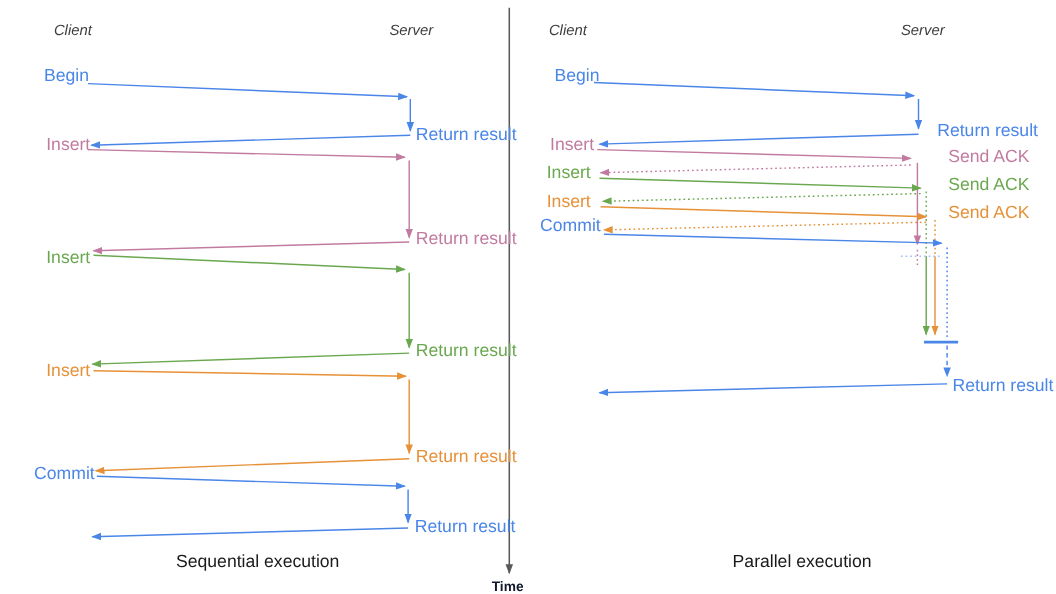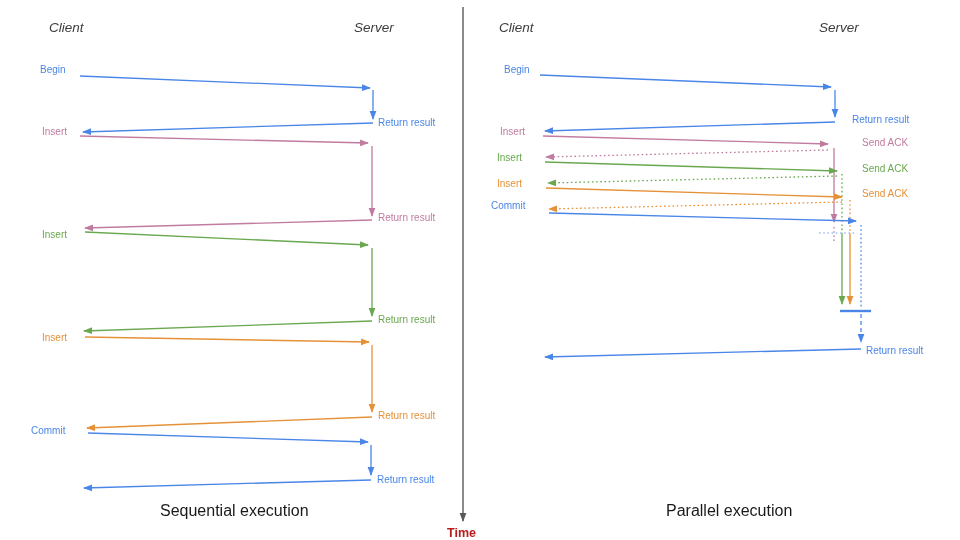--- a/index.html
+++ b/index.html
@@ -2,21 +2,21 @@
 <html><head>
 <meta charset="utf-8">
 <style>
   html,body{margin:0;padding:0;background:#ffffff;}
   #stage{
     position:relative;width:960px;height:540px;overflow:hidden;background:#ffffff;
     font-family:"Liberation Sans", sans-serif;
   }
   #wires{position:absolute;left:0;top:0;width:960px;height:540px;}
   #labels{position:absolute;left:0;top:0;width:960px;height:432px;pointer-events:none;}
-  .lbl{position:absolute;font-size:10px;line-height:14px;white-space:nowrap;}
+  .lbl{position:absolute;font-size:16px;line-height:14px;white-space:nowrap;}
   .lbl.it{font-style:italic;}
   .lbl.bd{font-weight:bold;}
   .caption{position:absolute;font-size:16px;color:#1a1a1a;white-space:nowrap;}
   .cap-left{left:160px;top:502px;}
   .cap-right{left:666px;top:502px;}
 </style>
 </head>
 <body>
 
 <div id="stage">
@@ -82,21 +82,21 @@
       <div class="lbl" style="left: 40px; top: 63px; color: rgb(74, 134, 232);">Begin</div>
       <div class="lbl" style="left: 378px; top: 116px; color: rgb(74, 134, 232);">Return result</div>
       <div class="lbl" style="left: 42px; top: 125px; color: rgb(194, 123, 160);">Insert</div>
       <div class="lbl" style="left: 378px; top: 211px; color: rgb(194, 123, 160);">Return result</div>
       <div class="lbl" style="left: 42px; top: 228px; color: rgb(106, 168, 79);">Insert</div>
       <div class="lbl" style="left: 378px; top: 313px; color: rgb(106, 168, 79);">Return result</div>
       <div class="lbl" style="left: 42px; top: 331px; color: rgb(230, 145, 56);">Insert</div>
       <div class="lbl" style="left: 378px; top: 409px; color: rgb(230, 145, 56);">Return result</div>
       <div class="lbl" style="left: 31px; top: 424px; color: rgb(74, 134, 232);">Commit</div>
       <div class="lbl" style="left: 377px; top: 473px; color: rgb(74, 134, 232);">Return result</div>
-      <div class="lbl bd" style="left: 447px; top: 526px; color: #b91c1c; font-size: 12.5px;">Time</div>
+      <div class="lbl bd" style="left: 447px; top: 526px; color: #0f172a; font-size: 12.5px;">Time</div>
       <div class="lbl it" style="left: 499px; top: 21px; color: rgb(61, 61, 61); font-size: 13.5px;">Client</div>
       <div class="lbl it" style="left: 819px; top: 21px; color: rgb(61, 61, 61); font-size: 13.5px;">Server</div>
       <div class="lbl" style="left: 504px; top: 63px; color: rgb(74, 134, 232);">Begin</div>
       <div class="lbl" style="left: 852px; top: 113px; color: rgb(74, 134, 232);">Return result</div>
       <div class="lbl" style="left: 500px; top: 125px; color: rgb(194, 123, 160);">Insert</div>
       <div class="lbl" style="left: 862px; top: 136px; color: rgb(194, 123, 160);">Send ACK</div>
       <div class="lbl" style="left: 497px; top: 151px; color: rgb(106, 168, 79);">Insert</div>
       <div class="lbl" style="left: 862px; top: 162px; color: rgb(106, 168, 79);">Send ACK</div>
       <div class="lbl" style="left: 497px; top: 177px; color: rgb(230, 145, 56);">Insert</div>
       <div class="lbl" style="left: 862px; top: 187px; color: rgb(230, 145, 56);">Send ACK</div>

